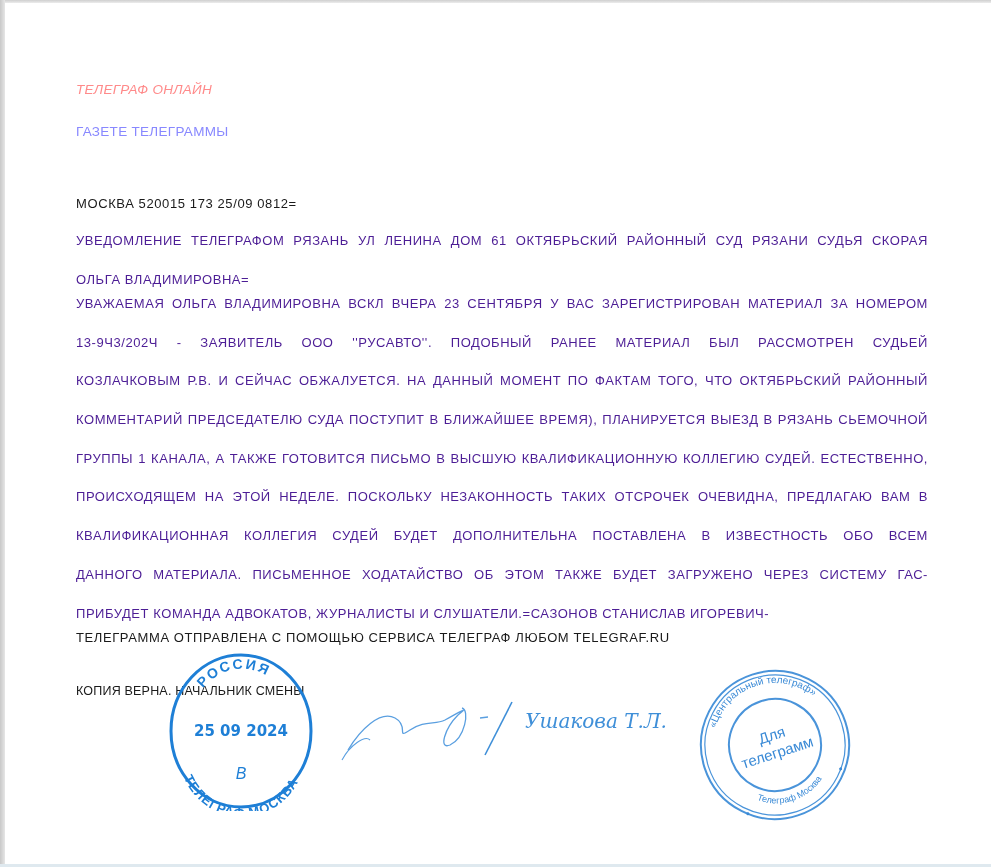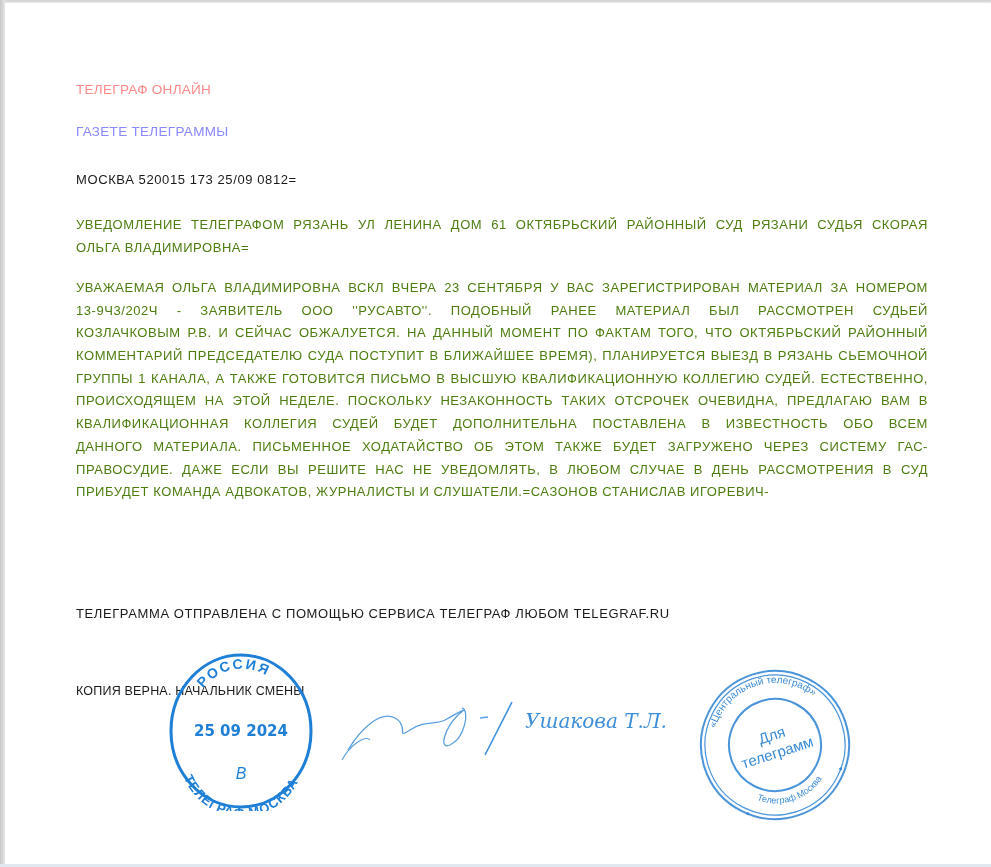--- a/index.html
+++ b/index.html
@@ -5,26 +5,26 @@
   html, body { margin: 0; padding: 0; }
   body {
     width: 991px; height: 867px; overflow: hidden;
     background: #ffffff; position: relative;
     font-family: "Liberation Sans", "DejaVu Sans", sans-serif;
   }
   .edge-left { position: absolute; left: 0; top: 0; width: 5px; height: 867px; background: linear-gradient(to right, #c8c8c8, #e6e6e6); }
   .edge-top { position: absolute; left: 0; top: 0; width: 991px; height: 3px; background: linear-gradient(to bottom, #cfcfcf, #ececec); }
   .edge-bottom { position: absolute; left: 0; top: 864px; width: 991px; height: 3px; background: #dfe9ef; }
   .page { position: absolute; left: 5px; top: 3px; width: 986px; height: 861px; background: #fff; }
-  .line { font-size: 13px; color: #1a1a1a; letter-spacing: 0.6px; white-space: nowrap; }
-  .brand { position: absolute; left: 76px; top: 82px; font-size: 13.5px; color: #ff8a8a; letter-spacing: 0.3px; }
+  .line { font-size: 13px; color: #1a1a1a; letter-spacing: 0.6px; white-space: nowrap; margin-top: 24px; }
+  .brand { position: absolute; left: 76px; top: 82px; font-size: 13.5px; color: #ff8a8a; letter-spacing: 0.3px; font-style: italic; }
   .copy-title { position: absolute; left: 76px; top: 124px; font-size: 13.5px; color: #8888ff; letter-spacing: 0.3px; }
   .header-line { position: absolute; left: 76px; top: 172px; }
   .address { position: absolute; left: 76px; top: 214px; width: 852px; }
-  .address .row, .body-text .row { display: block; text-align: justify; text-align-last: justify; font-size: 13px; color: #4d7c0f; letter-spacing: 0.55px; line-height: 22.7px; height: 22.7px; white-space: nowrap; overflow: hidden; }
+  .address .row, .body-text .row { display: block; text-align: justify; text-align-last: justify; font-size: 13px; color: #4c1d95; letter-spacing: 0.55px; line-height: 22.7px; height: 22.7px; white-space: nowrap; overflow: hidden; margin-top: 16px; }
   .address .row.last, .body-text .row.last { text-align-last: left; }
   .body-text { position: absolute; left: 76px; top: 277px; width: 852px; }
   .footer-line { position: absolute; left: 76px; top: 606px; }
   .verified { position: absolute; left: 76px; top: 684px; font-size: 12.5px; color: #1a1a1a; letter-spacing: 0.2px; white-space: nowrap; }
 
   .stamp-round { position: absolute; left: 168px; top: 651px; width: 146px; height: 160px; }
   .stamp-central { position: absolute; left: 690px; top: 640px; width: 170px; height: 210px; }
   .signature { position: absolute; left: 340px; top: 690px; width: 340px; height: 80px; }
 </style>
 </head>
@@ -47,21 +47,20 @@
 
 <div class="body-text">
   <span class="row">УВАЖАЕМАЯ ОЛЬГА ВЛАДИМИРОВНА ВСКЛ ВЧЕРА 23 СЕНТЯБРЯ У ВАС ЗАРЕГИСТРИРОВАН МАТЕРИАЛ ЗА НОМЕРОМ</span>
   <span class="row">13-9Ч3/202Ч - ЗАЯВИТЕЛЬ ООО ''РУСАВТО''. ПОДОБНЫЙ РАНЕЕ МАТЕРИАЛ БЫЛ РАССМОТРЕН СУДЬЕЙ</span>
   <span class="row">КОЗЛАЧКОВЫМ Р.В. И СЕЙЧАС ОБЖАЛУЕТСЯ. НА ДАННЫЙ МОМЕНТ ПО ФАКТАМ ТОГО, ЧТО ОКТЯБРЬСКИЙ РАЙОННЫЙ</span>
   <span class="row">КОММЕНТАРИЙ ПРЕДСЕДАТЕЛЮ СУДА ПОСТУПИТ В БЛИЖАЙШЕЕ ВРЕМЯ), ПЛАНИРУЕТСЯ ВЫЕЗД В РЯЗАНЬ СЬЕМОЧНОЙ</span>
   <span class="row">ГРУППЫ 1 КАНАЛА, А ТАКЖЕ ГОТОВИТСЯ ПИСЬМО В ВЫСШУЮ КВАЛИФИКАЦИОННУЮ КОЛЛЕГИЮ СУДЕЙ. ЕСТЕСТВЕННО,</span>
   <span class="row">ПРОИСХОДЯЩЕМ НА ЭТОЙ НЕДЕЛЕ. ПОСКОЛЬКУ НЕЗАКОННОСТЬ ТАКИХ ОТСРОЧЕК ОЧЕВИДНА, ПРЕДЛАГАЮ ВАМ В</span>
   <span class="row">КВАЛИФИКАЦИОННАЯ КОЛЛЕГИЯ СУДЕЙ БУДЕТ ДОПОЛНИТЕЛЬНА ПОСТАВЛЕНА В ИЗВЕСТНОСТЬ ОБО ВСЕМ</span>
   <span class="row">ДАННОГО МАТЕРИАЛА. ПИСЬМЕННОЕ ХОДАТАЙСТВО ОБ ЭТОМ ТАКЖЕ БУДЕТ ЗАГРУЖЕНО ЧЕРЕЗ СИСТЕМУ ГАС-</span>
-  <span class="row">ПРАВОСУДИЕ. ДАЖЕ ЕСЛИ ВЫ РЕШИТЕ НАС НЕ УВЕДОМЛЯТЬ, В ЛЮБОМ СЛУЧАЕ В ДЕНЬ РАССМОТРЕНИЯ В СУД</span>
   <span class="row last">ПРИБУДЕТ КОМАНДА АДВОКАТОВ, ЖУРНАЛИСТЫ И СЛУШАТЕЛИ.=САЗОНОВ СТАНИСЛАВ ИГОРЕВИЧ-</span>
 </div>
 
 <div class="footer-line line">ТЕЛЕГРАММА ОТПРАВЛЕНА С ПОМОЩЬЮ СЕРВИСА ТЕЛЕГРАФ ЛЮБОМ TELEGRAF.RU</div>
 
 <div class="verified">КОПИЯ ВЕРНА. НАЧАЛЬНИК СМЕНЫ</div>
 
 <svg class="stamp-round" viewBox="0 0 146 160">
   <defs>
     <path id="arcTop" d="M 22 78 A 52 58 0 0 1 124 60"></path>

